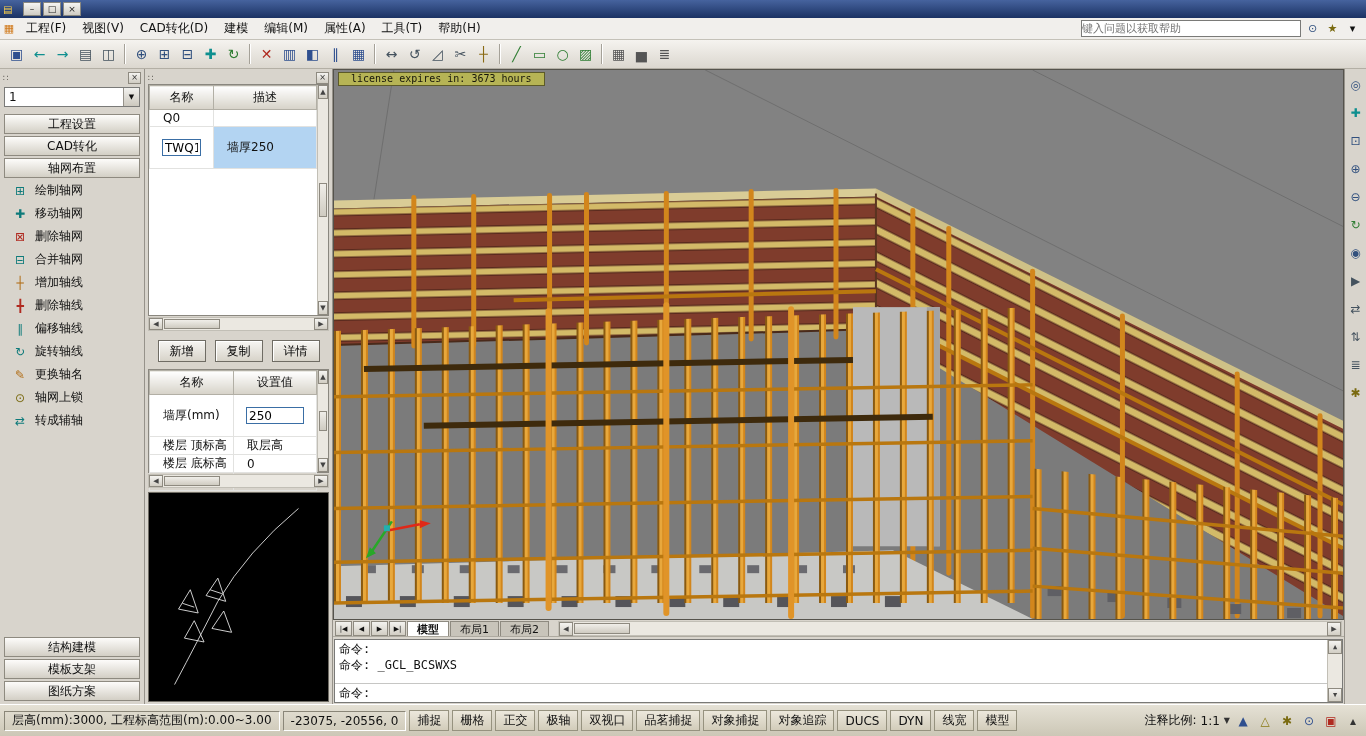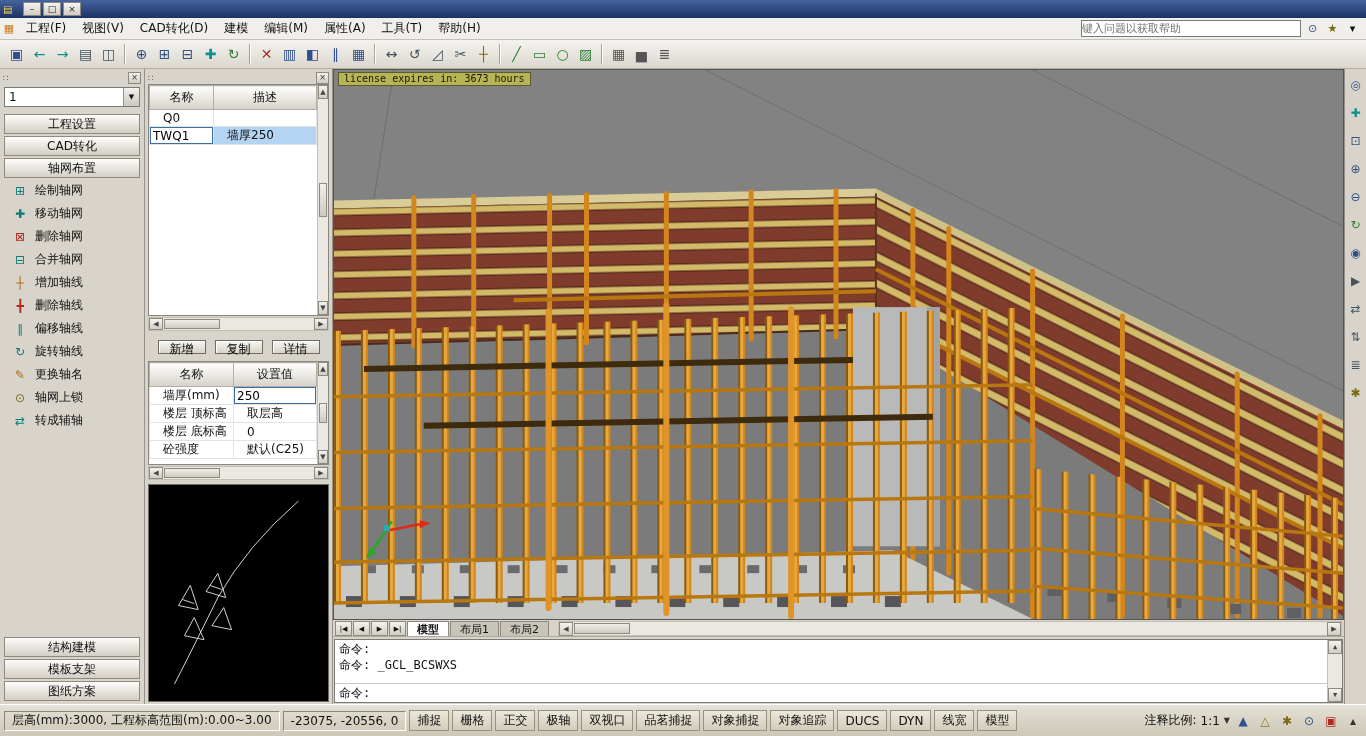--- a/index.html
+++ b/index.html
@@ -43,39 +43,39 @@
 
   
   .wallpanel { width: 188px; background: #d8d4cc; border-right: 1px solid #96928a; display: flex; flex-direction: column; padding: 2px 3px; flex: none; }
   .list-area, .prop-area { display: flex; background: #fff; border: 1px solid #8a877f; }
   .list-area { height: 232px; }
   .prop-area { height: 104px; margin-top: 2px; }
   .grid { border-collapse: collapse; width: 167px; table-layout: fixed; align-self: flex-start; }
   .grid th { height: 24px; font-weight: normal; background: linear-gradient(#ffffff, #d6d2c8); border: 1px solid #b2afa5; }
   .grid td { height: 17px; border: 1px solid #e2e2e0; padding: 0 13px; overflow: hidden; white-space: nowrap; }
   .selcell { background: #b3d4f2; }
-  .editcell { padding: 0 !important; }
+  .editcell { padding: 12px !important; }
   .cellinput { width: 100%; height: 17px; border: 1px solid #3a6ea5; padding: 0 2px; font-size: 12px; font-family: inherit; }
   .vscroll { width: 15px; background: #ebe8e1; border-left: 1px solid #c2bfb6; display: flex; flex-direction: column; justify-content: space-between; align-items: stretch; }
   .scr-btn { height: 14px; background: linear-gradient(#f4f3f0, #d2cec4); border: 1px solid #8e8a80; font-size: 7px; display: flex; align-items: center; justify-content: center; color: #444; }
   .scr-thumb { flex: 0 0 34px; background: linear-gradient(#f0eee9, #cfcbc1); border: 1px solid #8e8a80; margin: 1px 1px; }
   .hscroll { height: 14px; margin-top: 1px; background: #ebe8e1; border: 1px solid #c2bfb6; display: flex; align-items: stretch; }
   .hscroll .scr-btn { height: auto; width: 14px; }
   .hthumb { width: 56px; background: linear-gradient(#f0eee9, #cfcbc1); border: 1px solid #8e8a80; margin: 1px; }
   .hfill { flex: 1; }
   .btn-row { display: flex; justify-content: center; gap: 9px; margin: 9px 0 5px; }
-  .btn { width: 48px; height: 14px; background: linear-gradient(#f7f6f3, #d7d3c9); border: 1px solid #6f6c64; box-shadow: inset 1px 1px 0 #fff; font-size: 12px; font-family: inherit; }
+  .btn { width: 48px; height: 22px; background: linear-gradient(#f7f6f3, #d7d3c9); border: 1px solid #6f6c64; box-shadow: inset 1px 1px 0 #fff; font-size: 12px; font-family: inherit; }
   .preview { flex: 1; background: #000; border: 1px solid #6f6c64; margin-top: 4px; position: relative; overflow: hidden; }
   .preview svg { position: absolute; inset: 0; width: 100%; height: 100%; }
 
   
   .center { width: 1011px; display: flex; flex-direction: column; background: #d8d4cc; flex: none; }
   .viewport { height: 551px; position: relative; background: #7b7b7b; border: 1px solid #55534c; flex: none; }
   .viewport svg.scene { position: absolute; inset: 0; width: 100%; height: 100%; }
-  .license { position: absolute; top: 2px; left: 4px; background: #b6b455; border: 1px solid #5c5a28; color: #15150a; font-size: 10px; line-height: 12px; padding: 0 5px; font-family: "DejaVu Sans Mono", monospace; }
+  .license { position: absolute; top: 2px; left: 4px; background: #b6b455; border: 1px solid #5c5a28; color: #15150a; font-size: 10px; line-height: 12px; padding: 0 12px; font-family: "DejaVu Sans Mono", monospace; }
 
   .tabstrip { height: 17px; display: flex; align-items: flex-end; background: #d8d4cc; border-bottom: 1px solid #aeaaa0; padding: 0 2px; flex: none; }
   .tabnav { width: 17px; height: 15px; background: linear-gradient(#f3f2ef, #d2cec4); border: 1px solid #8e8a80; font-size: 7px; display: flex; align-items: center; justify-content: center; margin-right: 1px; }
   .tab { padding: 0 9px; height: 15px; display: flex; align-items: center; border: 1px solid #8e8a80; border-bottom: none; background: #c8c4ba; font-size: 11px; margin-right: 1px; }
   .tab.active { background: #fff; font-weight: bold; }
   .tab-scroll { flex: 1; height: 15px; margin-left: 8px; background: #ebe8e1; border: 1px solid #c2bfb6; display: flex; align-items: stretch; }
 
   .cmdwin { flex: 1; background: #fff; border: 1px solid #7a7a78; margin: 2px 1px 1px; display: flex; font-family: "DejaVu Sans Mono", monospace; font-size: 12px; }
   .cmd-main { flex: 1; display: flex; flex-direction: column; }
   .cmd-hist { flex: 1; padding: 1px 4px; }

